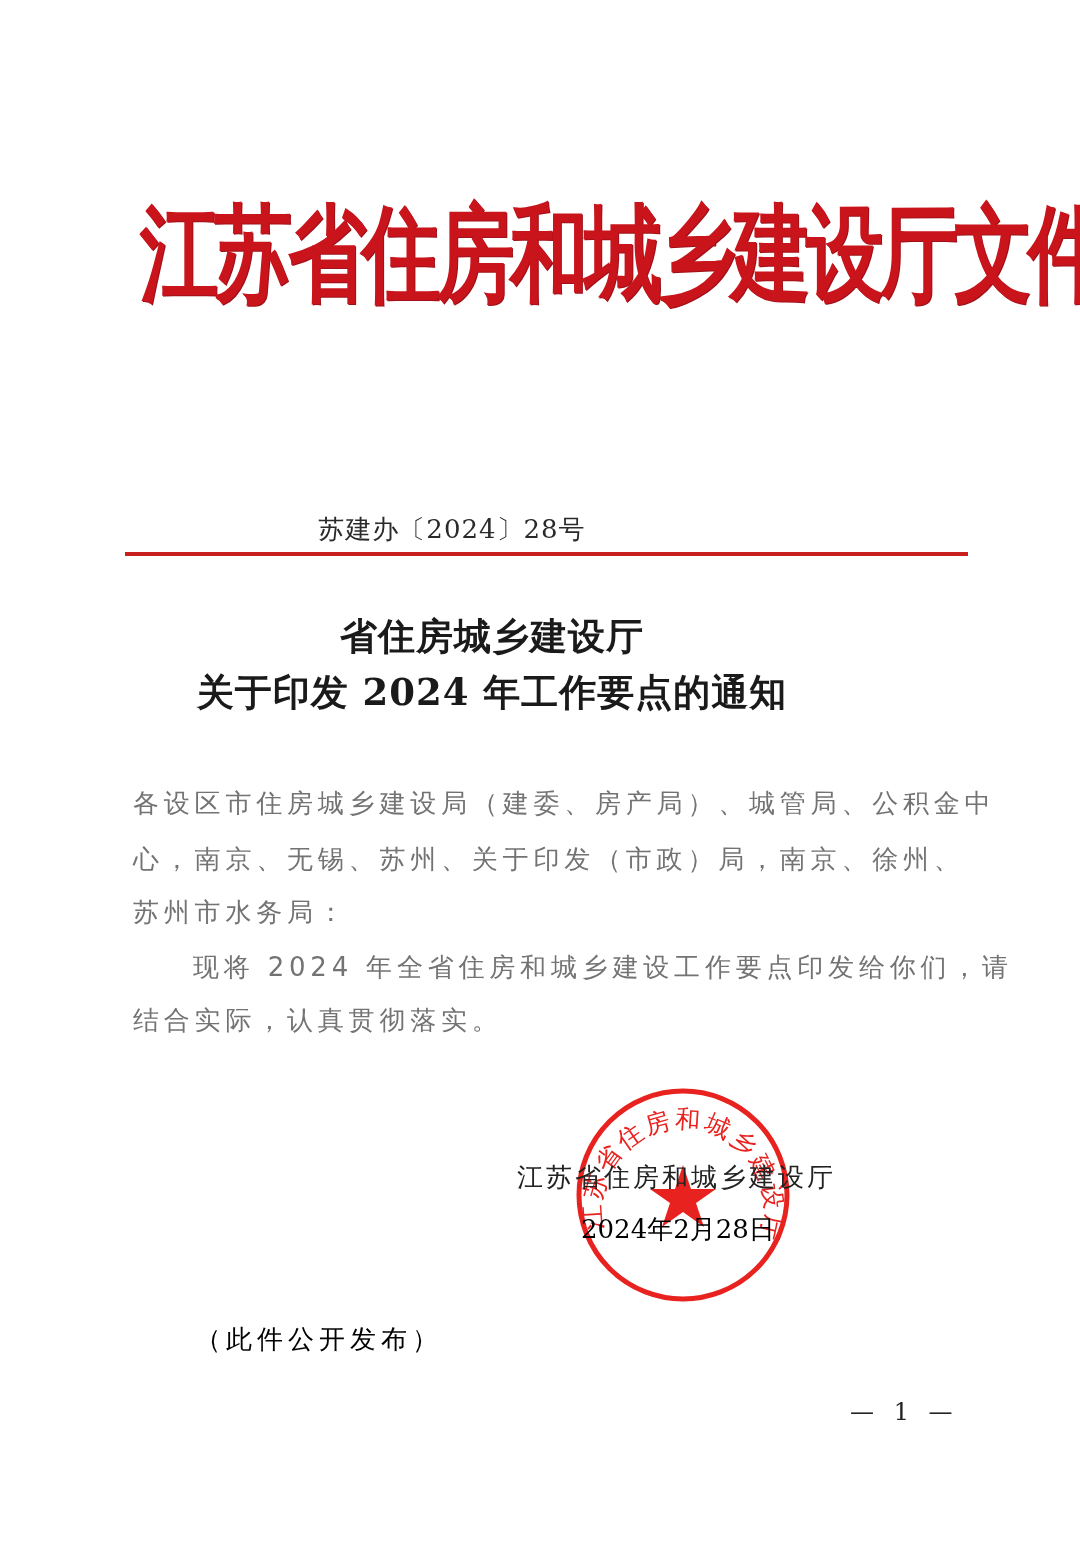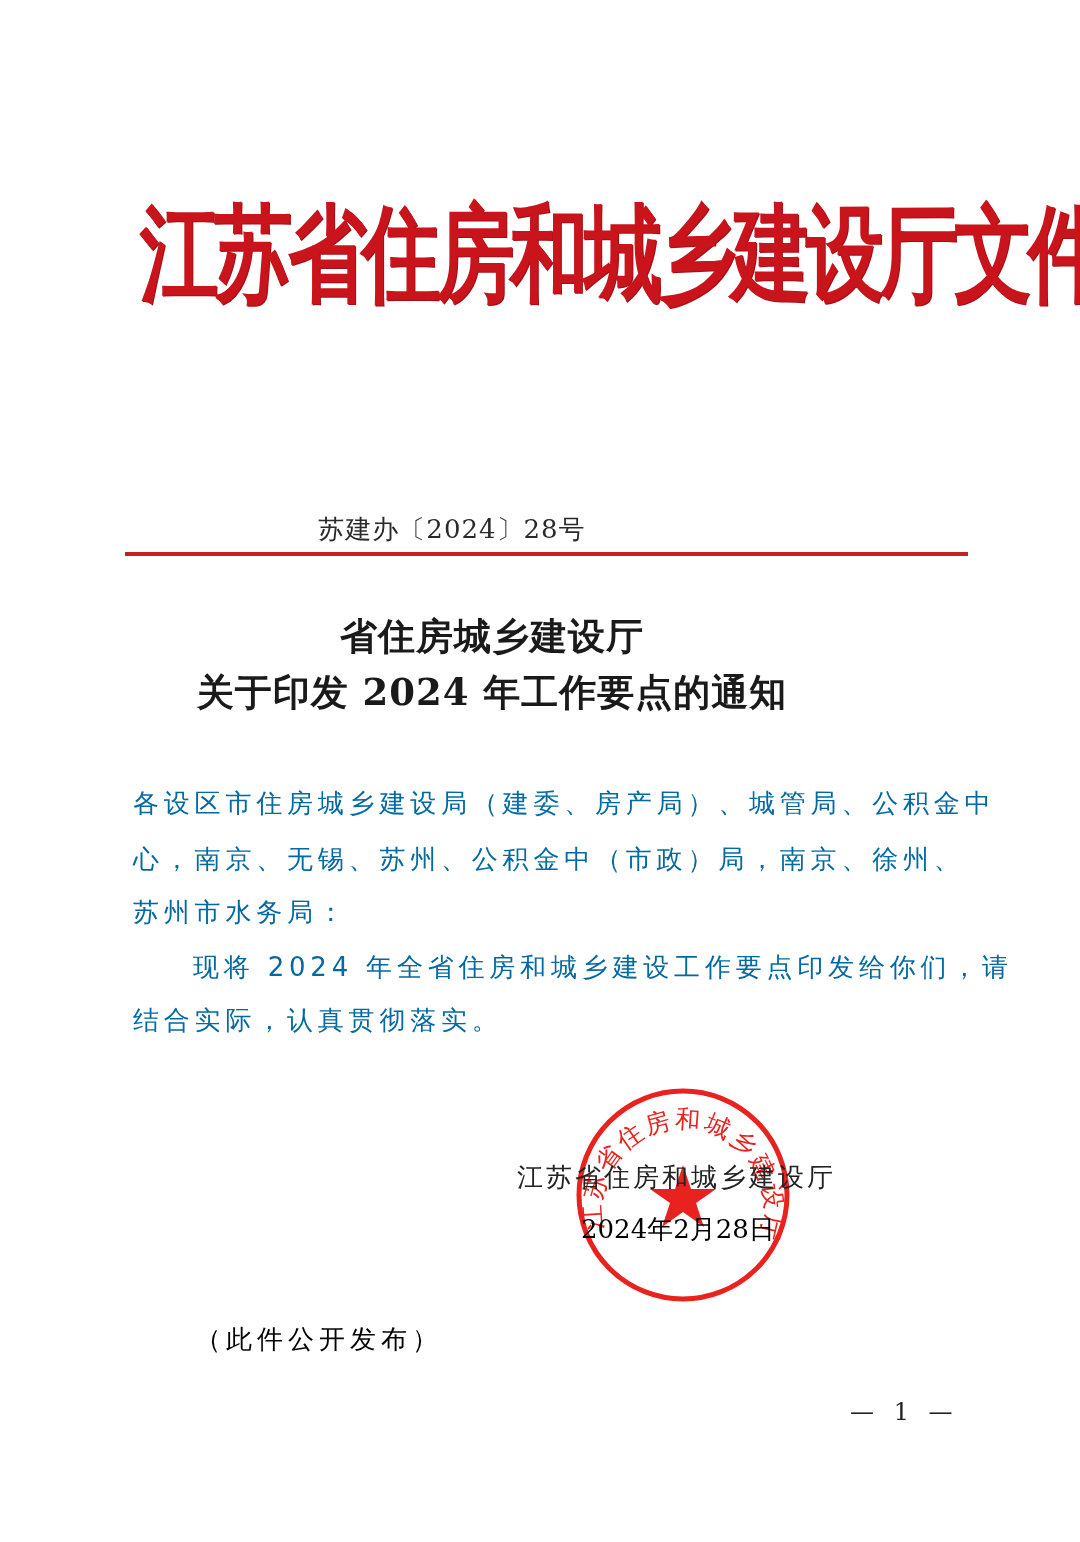--- a/index.html
+++ b/index.html
@@ -26,21 +26,21 @@
     left: 125px; top: 552px; width: 843px; height: 4px; background: #c8201e;
   }
   .title {
     left: 0; width: 984px; text-align: center;
     font-size: 37px; font-weight: bold; color: #1a1a1a; letter-spacing: 1px;
   }
   .title1 { top: 612px; }
   .title2 { top: 668px; text-align: center; }
   .body-line {
     left: 133px; font-family: "DejaVu Sans", sans-serif;
-    font-size: 26px; color: #0369a1; letter-spacing: 4.8px; white-space: nowrap;
+    font-size: 26px; color: #737373; letter-spacing: 4.8px; white-space: nowrap;
   }
   .l1 { top: 786px; }
   .l2 { top: 842px; }
   .l3 { top: 895px; }
   .l4 { top: 950px; left: 193px; }
   .l5 { top: 1003px; }
   .seal {
     left: 573px; top: 1085px; width: 220px; height: 220px;
   }
   .sign-org {
@@ -77,21 +77,21 @@
   <span>件</span>
 </div>
 
 <div class="abs doc-number">苏建办〔2024〕28号</div>
 <div class="abs red-rule"></div>
 
 <div class="abs title title1">省住房城乡建设厅</div>
 <div class="abs title title2">关于印发 2024 年工作要点的通知</div>
 
 <div class="abs body-line l1">各设区市住房城乡建设局（建委、房产局）、城管局、公积金中</div>
-<div class="abs body-line l2">心，南京、无锡、苏州、公积金中（市政）局，南京、徐州、</div>
+<div class="abs body-line l2">心，南京、无锡、苏州、关于印发（市政）局，南京、徐州、</div>
 <div class="abs body-line l3">苏州市水务局：</div>
 <div class="abs body-line l4">现将 2024 年全省住房和城乡建设工作要点印发给你们，请</div>
 <div class="abs body-line l5">结合实际，认真贯彻落实。</div>
 
 <svg class="abs seal" viewBox="0 0 220 220">
   <defs>
     <path id="sealArc" d="M 32 150 A 82 82 0 1 1 188 150"></path>
   </defs>
   <circle cx="110" cy="110" r="104" fill="none" stroke="#e8231f" stroke-width="5"></circle>
   <text font-family="DejaVu Serif, serif" font-size="25" fill="#e8231f" letter-spacing="3">

